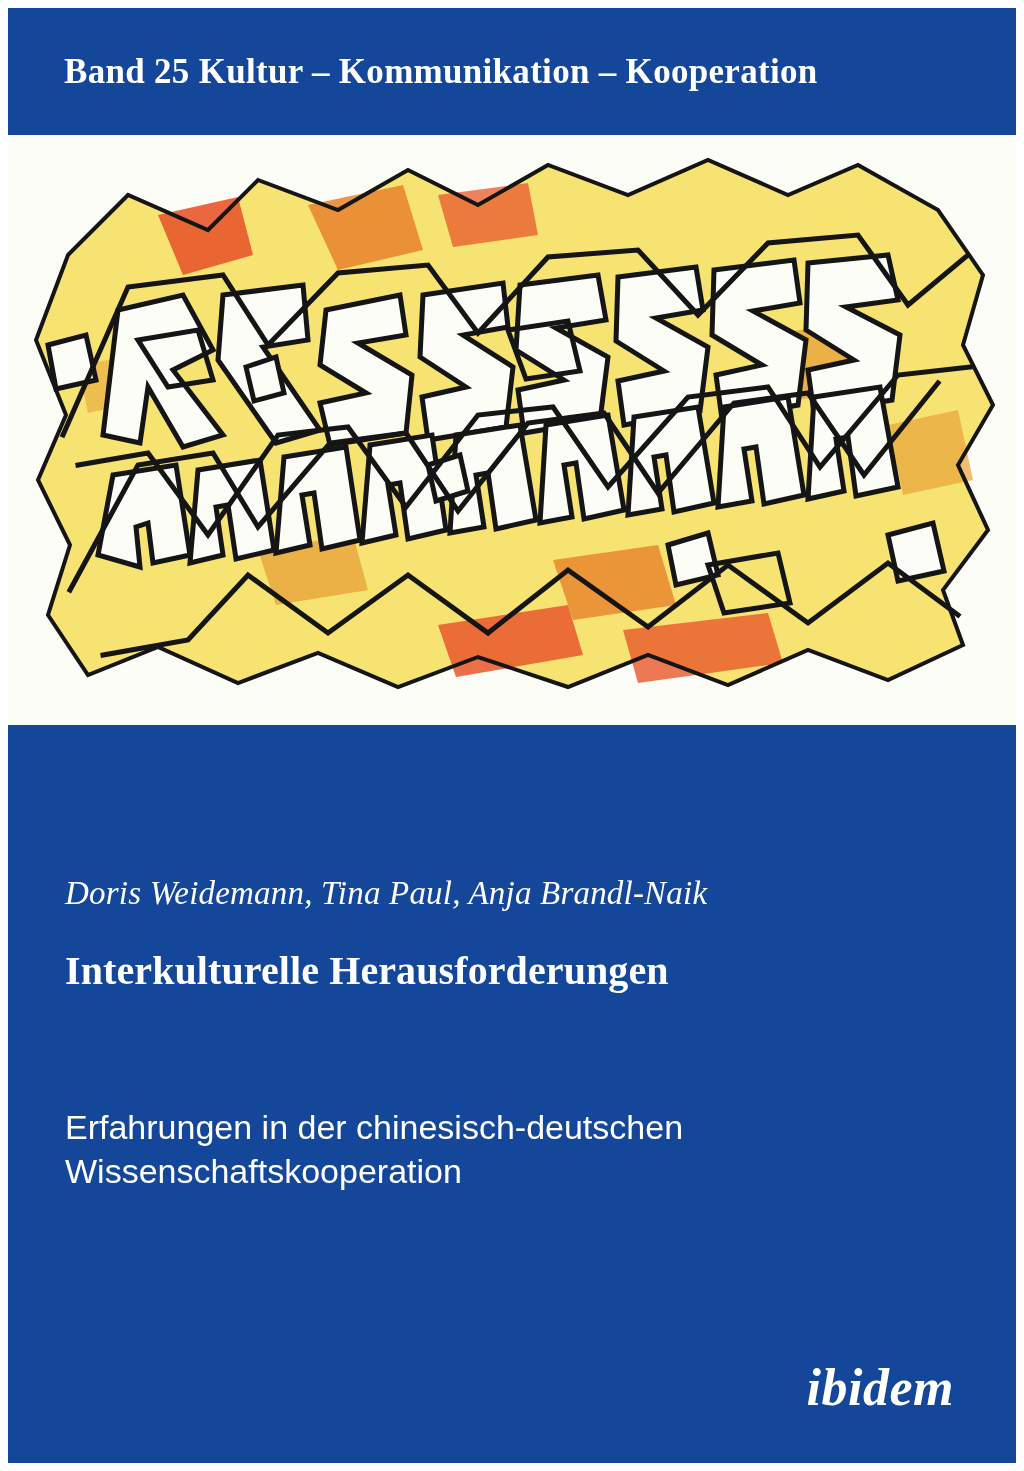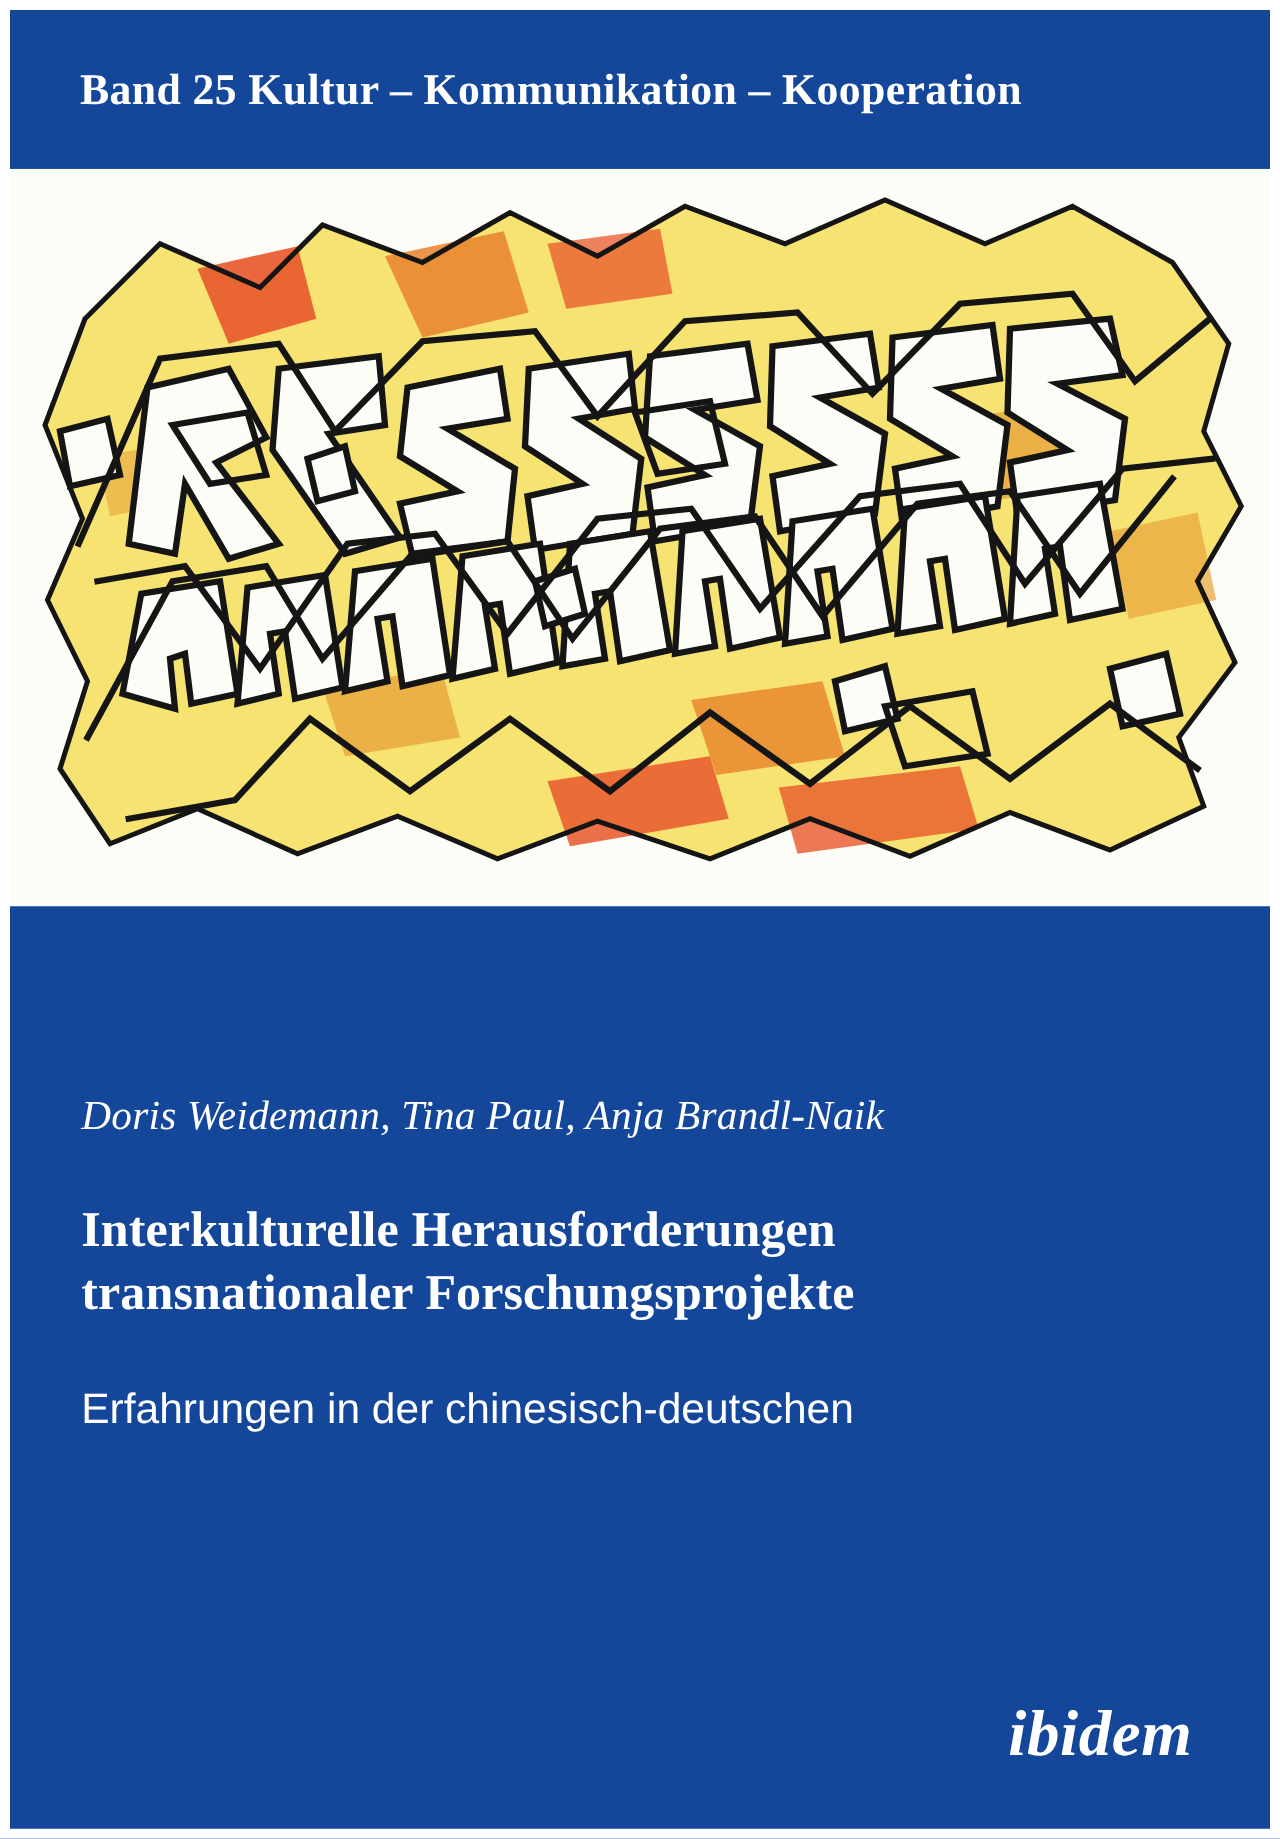--- a/index.html
+++ b/index.html
@@ -83,21 +83,21 @@
     width: 880px;
     color: #ffffff;
     font-family: "Liberation Serif", serif;
     font-style: italic;
     font-size: 33px;
     letter-spacing: 0.2px;
   }
   .title {
     position: absolute;
     left: 57px;
-    top: 234px;
+    top: 221px;
     width: 900px;
     color: #ffffff;
     font-family: "Liberation Serif", serif;
     font-weight: bold;
     font-size: 40px;
     line-height: 1.26;
     letter-spacing: 0.1px;
   }
   .subtitle {
     position: absolute;
@@ -197,24 +197,24 @@
                L470,522 L390,552 L310,518 L230,548 L150,512 L80,540 L40,480 L62,410
                L30,345 L58,280 L28,205 Z" fill="none" stroke="#151515" stroke-width="4"></path>
     </svg>
   </div>
 
   <div class="lower">
     <div class="authors">Doris Weidemann, Tina Paul, Anja Brandl-Naik</div>
 
     <div class="title">
       <div>Interkulturelle Herausforderungen</div>
-      <div>transnationaler Forschungsprojekte</div>
     </div>
 
     <div class="subtitle">
       <div>Erfahrungen in der chinesisch-deutschen</div>
+      <div>Wissenschaftskooperation</div>
     </div>
 
     <div class="publisher">ibidem</div>
   </div>
 
   <div class="frame"></div>
 </div>
 
 </body></html>

